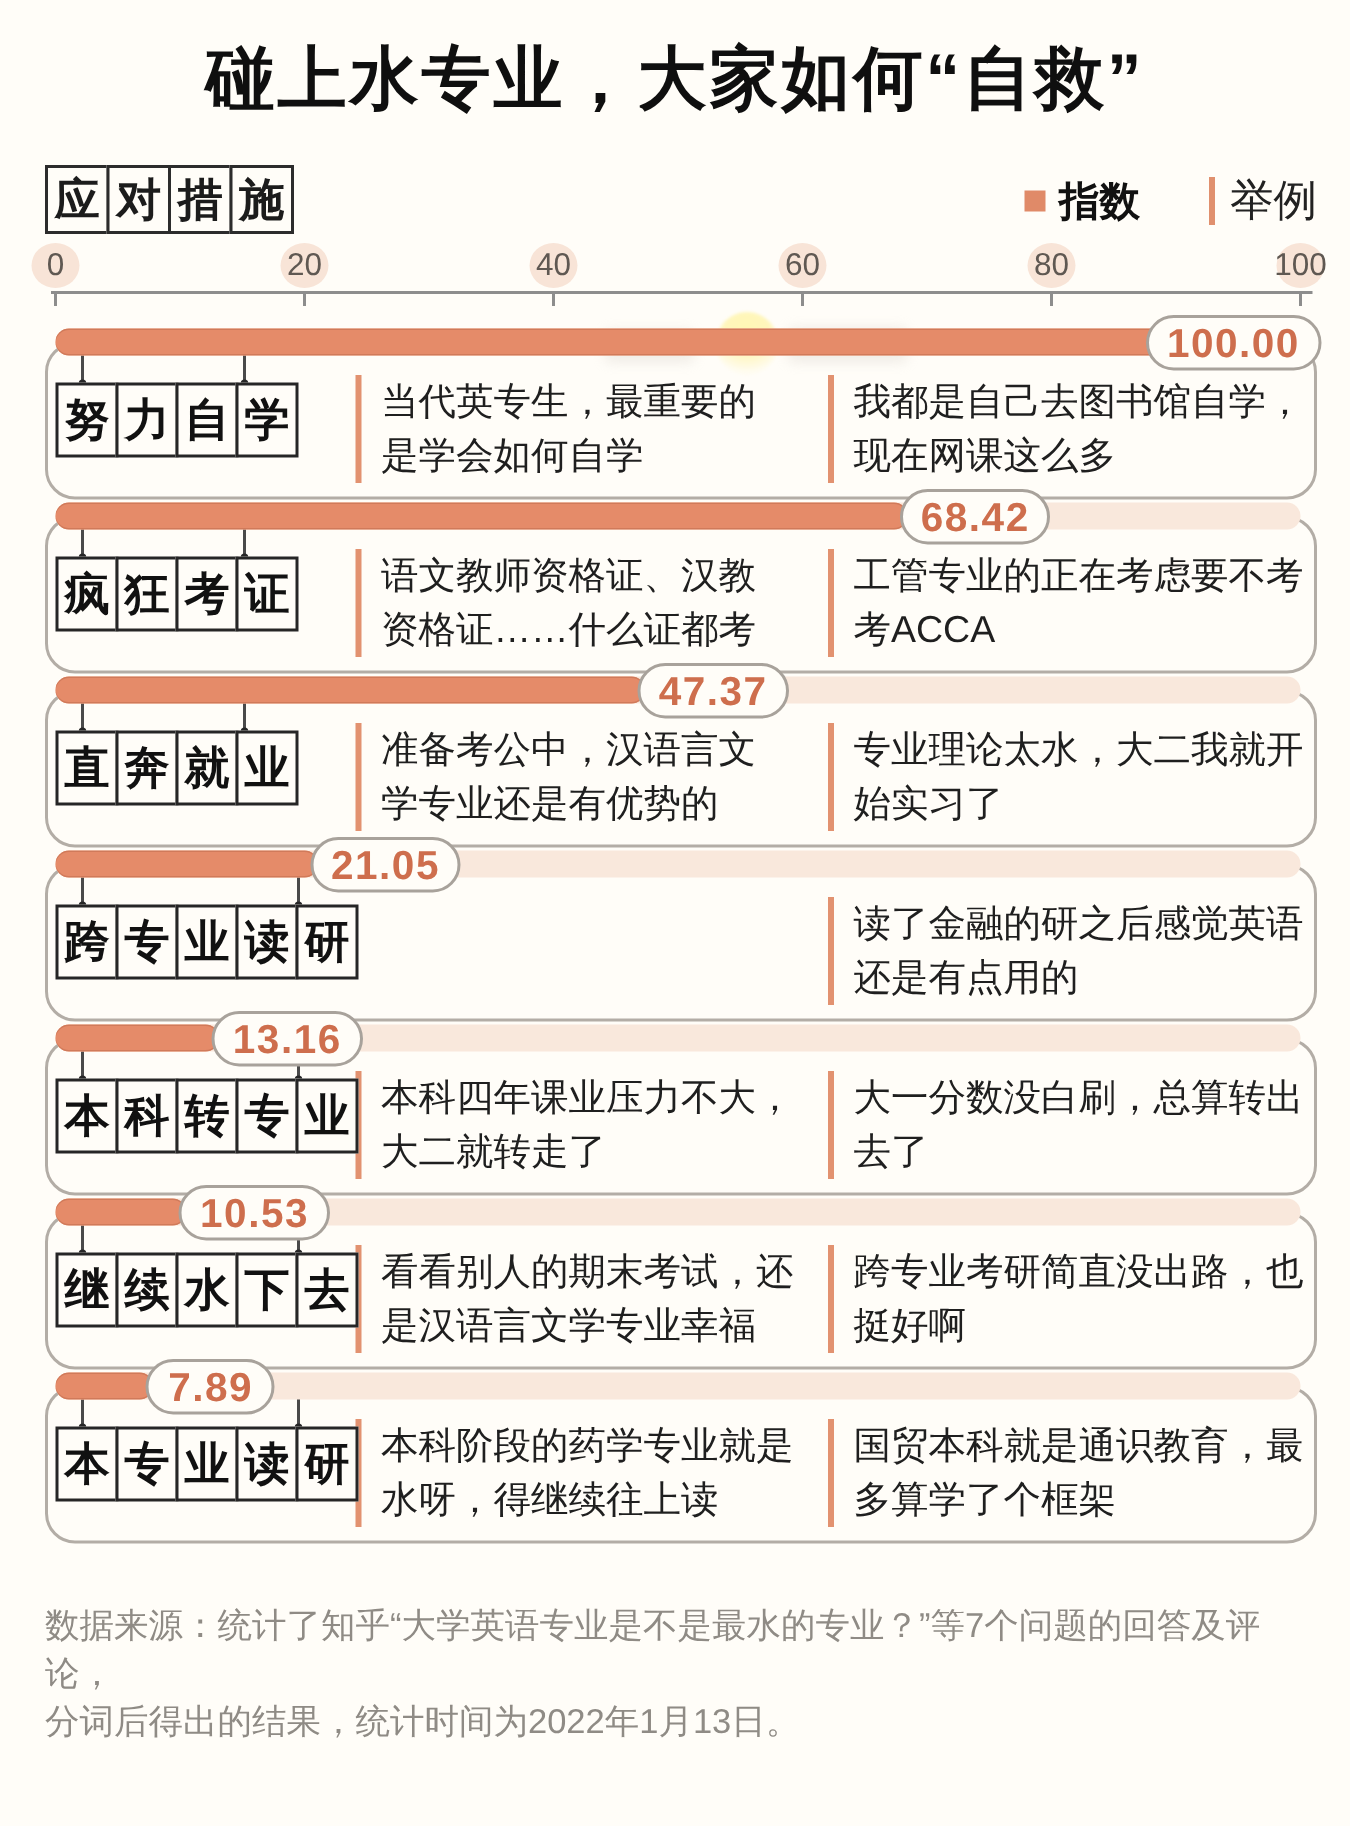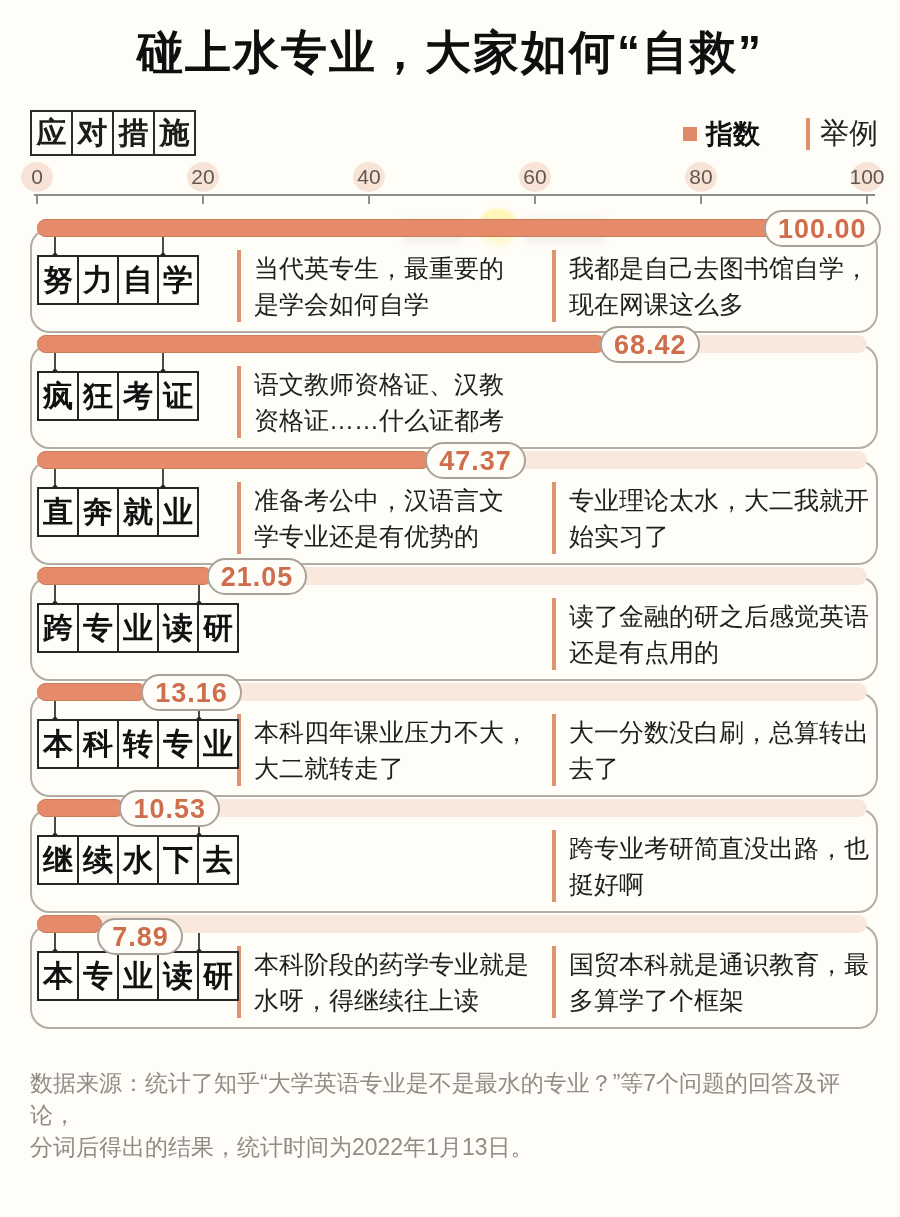--- a/index.html
+++ b/index.html
@@ -178,20 +178,22 @@
     <div class="connector" style="left:24px;"></div>
     <div class="connector" style="left: 132px;"></div>
     <div class="category-label">
         <span class="char-box">疯</span>
         <span class="char-box">狂</span>
         <span class="char-box">考</span>
         <span class="char-box">证</span>
       </div>
     <div class="quote quote-1">语文教师资格证、汉教
 资格证……什么证都考</div>
+    <div class="quote quote-2">工管专业的正在考虑要不考
+考ACCA</div>
   </div>
     <div class="row">
     <div class="card"></div>
     <div class="bar-track"></div>
     <div class="index-bar" style="width: 393.171px;"></div>
     <div class="value-pill" style="left: 395.171px;">47.37</div>
     <div class="connector" style="left:24px;"></div>
     <div class="connector" style="left: 132px;"></div>
     <div class="category-label">
         <span class="char-box">直</span>
@@ -247,28 +249,30 @@
     <div class="value-pill" style="left: 89.399px;">10.53</div>
     <div class="connector" style="left:24px;"></div>
     <div class="connector" style="left: 168px;"></div>
     <div class="category-label">
         <span class="char-box">继</span>
         <span class="char-box">续</span>
         <span class="char-box">水</span>
         <span class="char-box">下</span>
         <span class="char-box">去</span>
       </div>
+    <div class="quote quote-1">看看别人的期末考试，还
+是汉语言文学专业幸福</div>
     <div class="quote quote-2">跨专业考研简直没出路，也
 挺好啊</div>
   </div>
     <div class="row">
     <div class="card"></div>
     <div class="bar-track"></div>
     <div class="index-bar" style="width: 65.487px;"></div>
-    <div class="value-pill" style="left: 67.487px; margin-top: 12px;">7.89</div>
+    <div class="value-pill" style="left: 67.487px;">7.89</div>
     <div class="connector" style="left:24px;"></div>
     <div class="connector" style="left: 168px;"></div>
     <div class="category-label">
         <span class="char-box">本</span>
         <span class="char-box">专</span>
         <span class="char-box">业</span>
         <span class="char-box">读</span>
         <span class="char-box">研</span>
       </div>
     <div class="quote quote-1">本科阶段的药学专业就是

